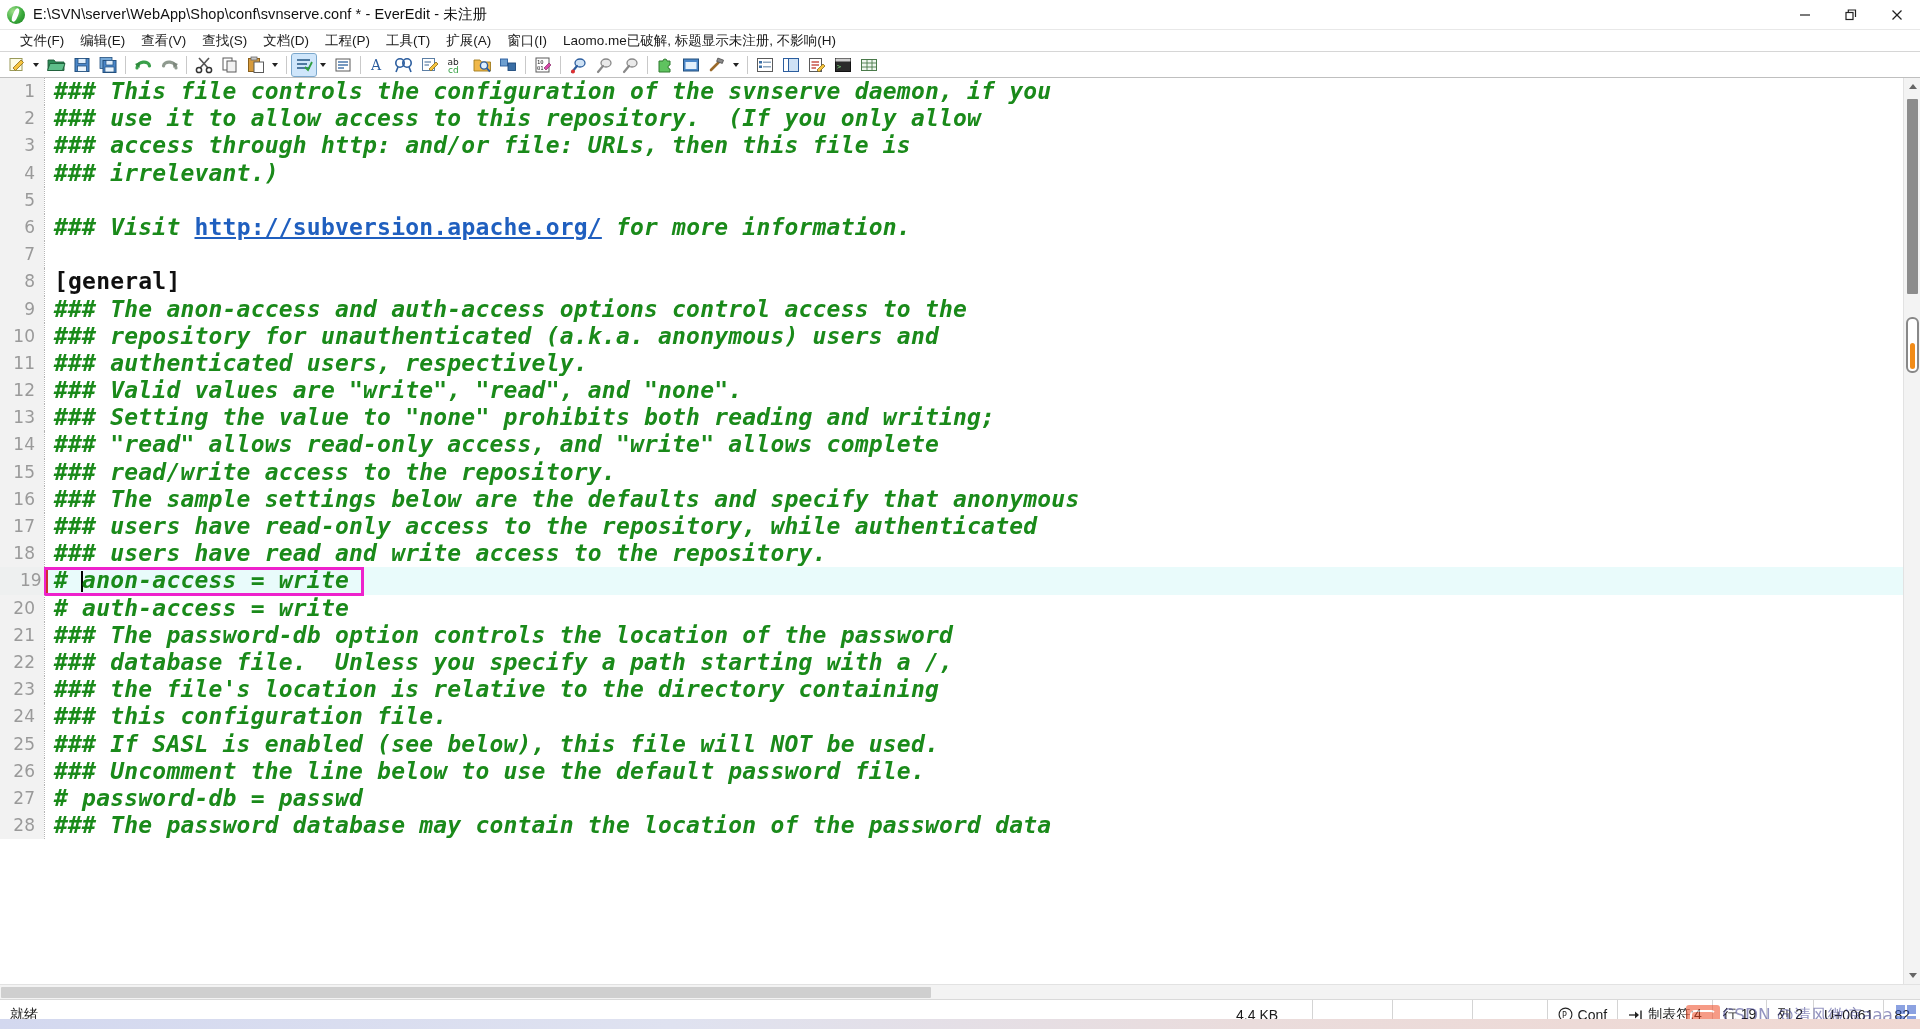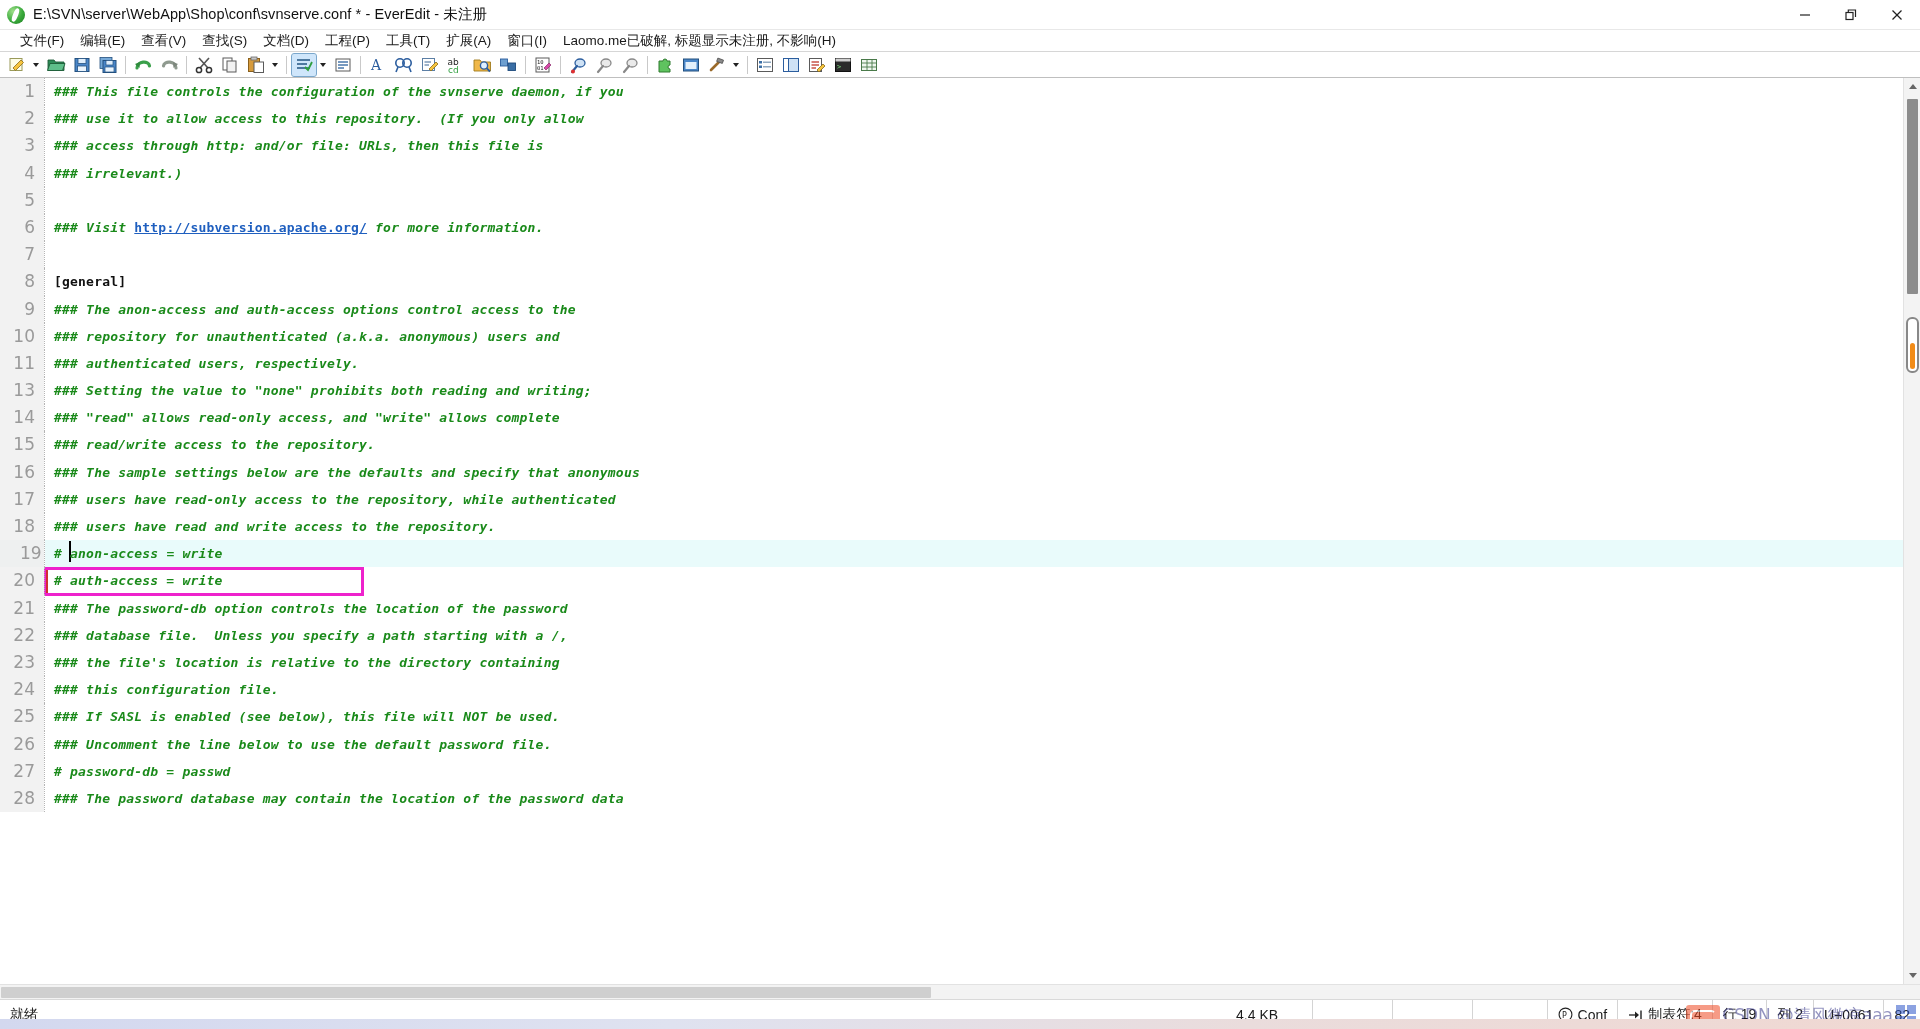--- a/index.html
+++ b/index.html
@@ -153,21 +153,21 @@
     width: 0; flex: 0 0 0;
     border-left: 1px dotted #b5b5b5;
     height: 27.2px;
   }
   .code {
     flex: 1 1 auto;
     height: 27.2px;
     line-height: 27.2px;
     padding-left: 9px;
     font-family: "DejaVu Sans Mono", monospace;
-    font-size: 13px;
+    font-size: 23px;
     font-style: italic;
     font-weight: bold;
     color: #1a8a1a;
     white-space: pre;
     letter-spacing: 0.2px;
   }
   .code.plain { font-style: normal; color: #101010; }
   .code .lnk {
     color: #1f5fbf;
     font-style: normal;
@@ -665,20 +665,25 @@
           <div class="gutter">10</div>
           <div class="vline"></div>
           <div class="code">### repository for unauthenticated (a.k.a. anonymous) users and</div>
         </div>
         <div class="code-row">
           <div class="gutter">11</div>
           <div class="vline"></div>
           <div class="code">### authenticated users, respectively.</div>
         </div>
         <div class="code-row">
+          <div class="gutter">12</div>
+          <div class="vline"></div>
+          <div class="code">### Valid values are "write", "read", and "none".</div>
+        </div>
+        <div class="code-row">
           <div class="gutter">13</div>
           <div class="vline"></div>
           <div class="code">### Setting the value to "none" prohibits both reading and writing;</div>
         </div>
         <div class="code-row">
           <div class="gutter">14</div>
           <div class="vline"></div>
           <div class="code">### "read" allows read-only access, and "write" allows complete</div>
         </div>
         <div class="code-row">

